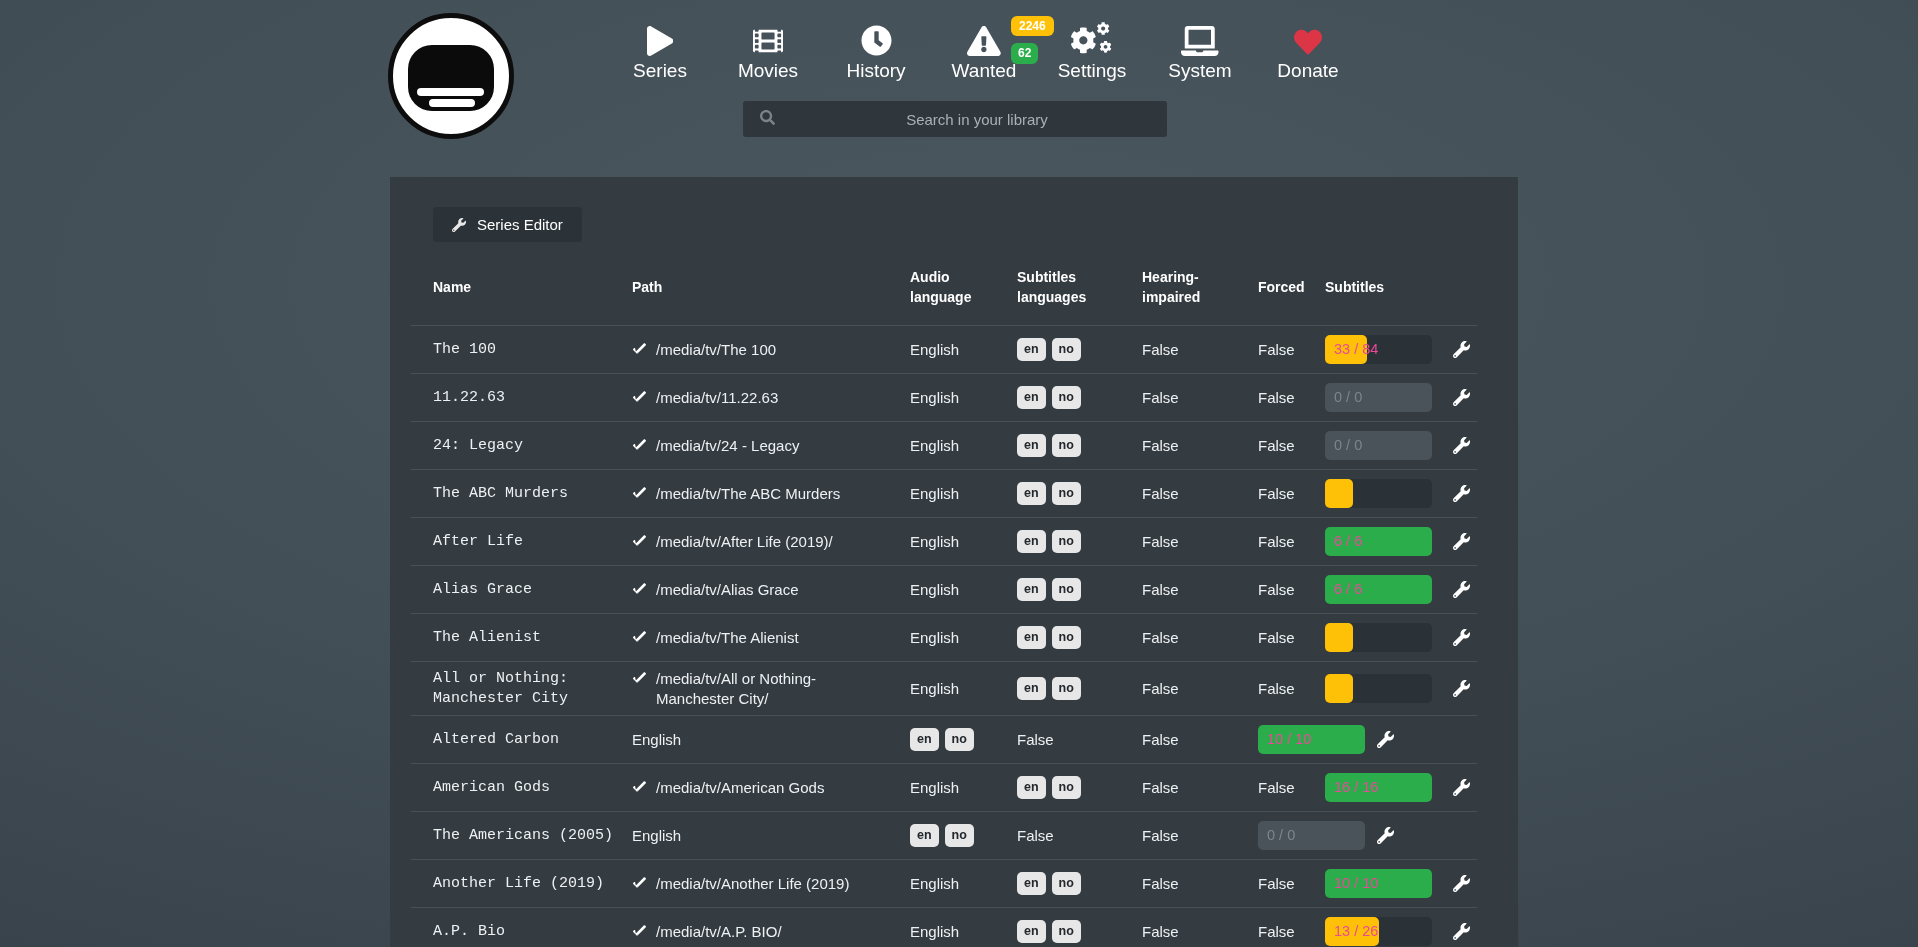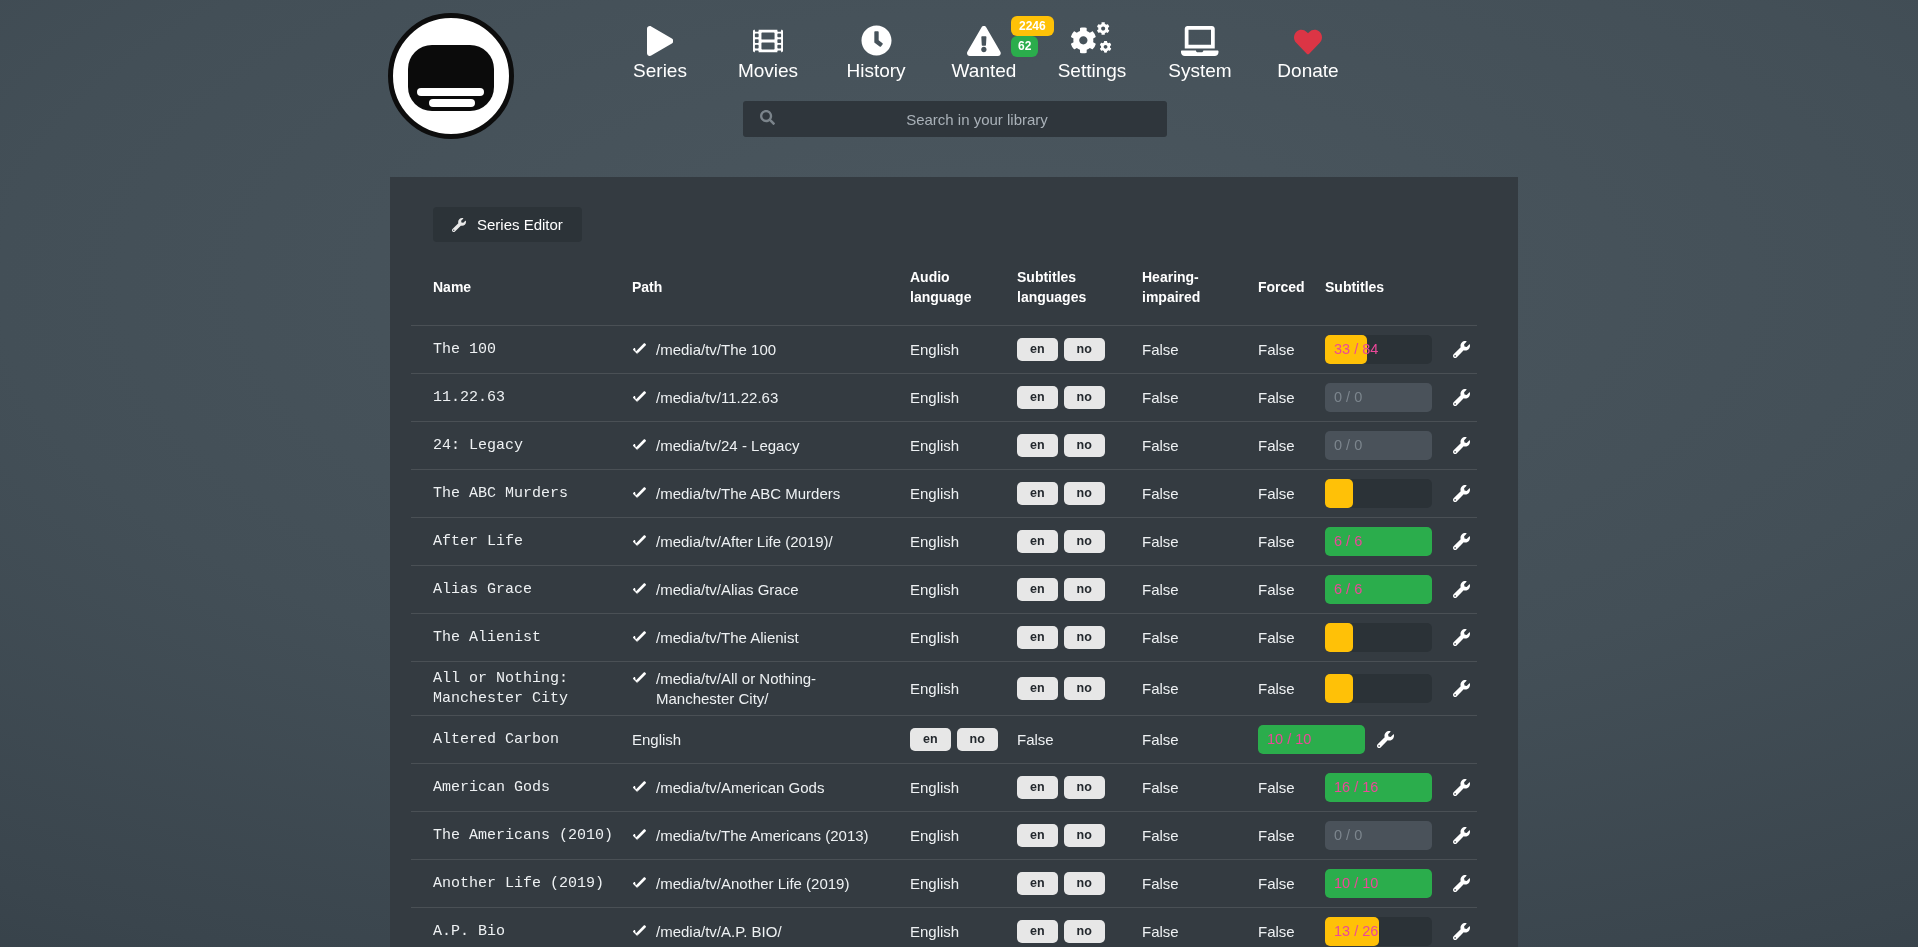--- a/index.html
+++ b/index.html
@@ -18,21 +18,21 @@
   .logo-line { position:absolute; background:#fff; border-radius:4px; height:8px; }
   .logo-line.l1 { left:10%; width:78%; top:66%; }
   .logo-line.l2 { left:24%; width:54%; top:82%; }
 
   
   .nav { position:absolute; left:606px; top:18px; display:flex; }
   .nav-item { width:108px; display:flex; flex-direction:column; align-items:center; position:relative; cursor:pointer; }
   .nav-icon { height:38px; display:flex; align-items:flex-end; justify-content:center; color:#fff; }
   .nav-icon svg { display:block; fill:currentColor; }
   .nav-label { font-size:19px; margin-top:4px; color:#fff; white-space:nowrap; }
-  .nav-badges { position:absolute; left:calc(50% + 27px); top:-2px; display:flex; flex-direction:column; align-items:flex-start; }
+  .nav-badges { position:absolute; left:calc(50% + 27px); top:-2px; display:flex; flex-direction:column; gap:7px; align-items:flex-start; }
   .badge { font-size:12px; font-weight:bold; color:#fff; border-radius:6px; padding:3px 8px; line-height:1.2; }
   .badge.warning { background:#ffc107; }
   .badge.success { background:#2bad4c; padding:3px 7px; }
 
   
   .search { position:absolute; left:743px; top:101px; width:424px; height:36px;
     background:#2f363c; border-radius:3px; display:flex; align-items:center; }
   .search svg { margin:0 12px 0 17px; flex:none; }
   .search input { flex:1; background:transparent; border:none; outline:none;
     color:#ccd2d6; font-size:15px; font-family:inherit;text-align:center; }
@@ -49,21 +49,21 @@
   .table { margin:0 21px; width:1066px; }
   .thead, .trow { display:grid; grid-template-columns:221px 278px 107px 125px 116px 67px 120px 32px; align-items:center; }
   .thead { padding-top:26px; }
   .hcell { font-weight:bold; font-size:14px; line-height:1.4; padding:0 14px 18px 0; }
   .hcell.first { padding-left:22px; }
   .trow { min-height:48px; border-top:1px solid rgba(255,255,255,0.11); font-size:15px; color:#eef1f3; }
   .c-name { padding:7px 12px 7px 22px; line-height:1.3; cursor:pointer;font-family:Liberation Mono, monospace; }
   .c-path { display:flex; gap:9px; padding:7px 14px 7px 0; line-height:1.3; align-items:flex-start; }
   .c-path svg { flex:none; height:13px; width:15px; margin-top:3px; fill:#fff; }
   .lang-badge { display:inline-block; background:#e7e7e7; color:#23282d; font-size:12.5px;
-    font-weight:bold; padding:5px 13px; border-radius:5px; margin-right:6px; line-height:1; }
+    font-weight:bold; padding:5px 7px; border-radius:5px; margin-right:6px; line-height:1; }
   .progress { position:relative; width:107px; height:29px; background:#2b3237; border-radius:5px; }
   .progress .bar { height:100%; border-radius:5px; }
   .progress.warning .bar { background:#ffc107; }
   .progress.success .bar { background:#2bad4c; }
   .progress.disabled { background:#4a525a; }
   .bar-label { position:absolute; left:9px; top:0; line-height:29px; font-size:14.5px; color:#ec4899; white-space:nowrap; }
   .progress.disabled .bar-label { color:#7c858d; }
   .c-action { display:flex; justify-content:center; cursor:pointer; }
   .c-action svg { height:17px; width:17px; fill:#fff; }
 </style>
@@ -412,27 +412,21 @@
       </div>
     </div>
     <div class="c-action">
       <svg viewBox="0 0 512 512">
               <path d="M507.73 109.1c-2.24-9.03-13.54-12.09-20.12-5.51l-74.36 74.36-67.88-11.31-11.31-67.88 74.36-74.36c6.62-6.62 3.43-17.9-5.66-20.16-47.38-11.74-99.55.91-136.58 37.93-39.64 39.64-50.55 97.1-34.05 147.2L18.74 402.76c-24.99 24.99-24.99 65.51 0 90.5 24.99 24.99 65.51 24.99 90.5 0l213.21-213.21c50.12 16.71 107.47 5.68 147.37-34.22 37.07-37.07 49.7-89.32 37.91-136.73zM64 472c-13.25 0-24-10.75-24-24 0-13.26 10.75-24 24-24s24 10.74 24 24c0 13.25-10.75 24-24 24z"></path>
             </svg>
     </div>
   </div>
 
   <div class="trow">
-    <div class="c-name">The Americans (2010)</div>
-    <div class="c-path">
-      <svg viewBox="0 0 512 512">
-              <path d="M173.898 439.404l-166.4-166.4c-9.997-9.997-9.997-26.206 0-36.204l36.203-36.204c9.997-9.998 26.207-9.998 36.204 0L112 332.69 432.095 12.596c9.997-9.997 26.206-9.997 36.204 0l36.203 36.204c9.997 9.997 9.997 26.206 0 36.204l-294.4 294.4c-9.998 9.997-26.207 9.997-36.204 0z"></path>
-            </svg>
-      <span class="path-text">/media/tv/The Americans (2013)</span>
-    </div>
+    <div class="c-name">The Americans (2005)</div>
     <div class="c-audio">English</div>
     <div class="c-langs"><span class="lang-badge">en</span><span class="lang-badge">no</span></div>
     <div class="c-hi">False</div>
     <div class="c-forced">False</div>
     <div class="c-sub">
       <div class="progress disabled">
 
         <span class="bar-label">0 / 0</span>
       </div>
     </div>

